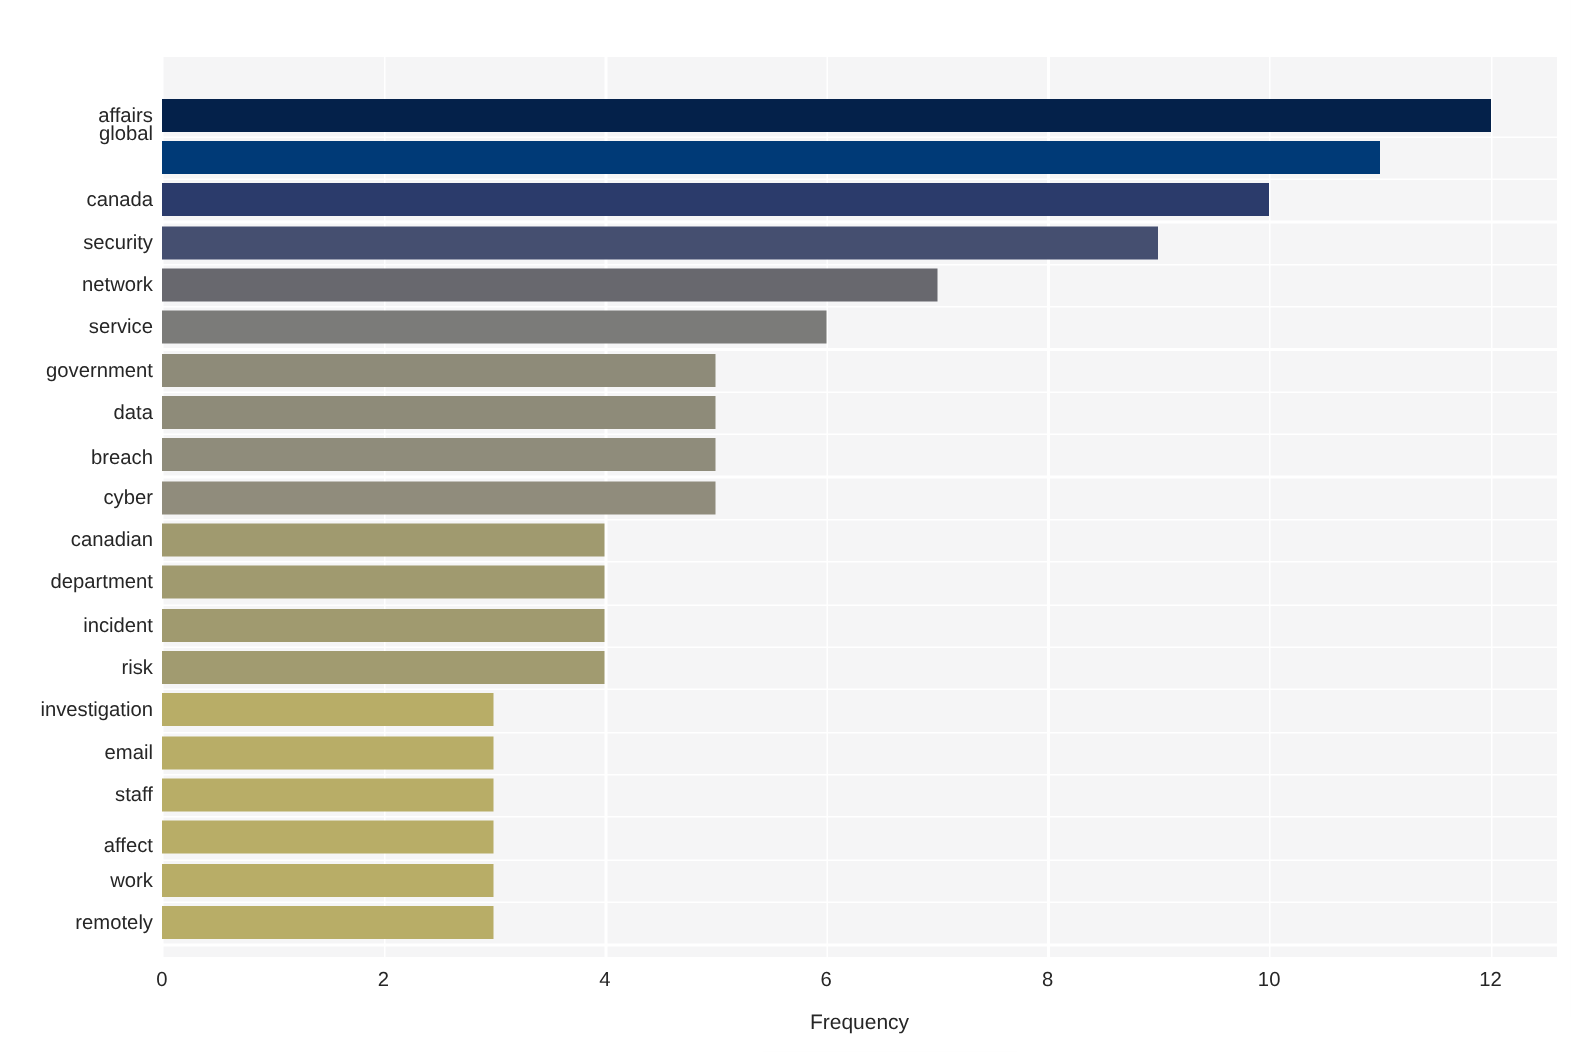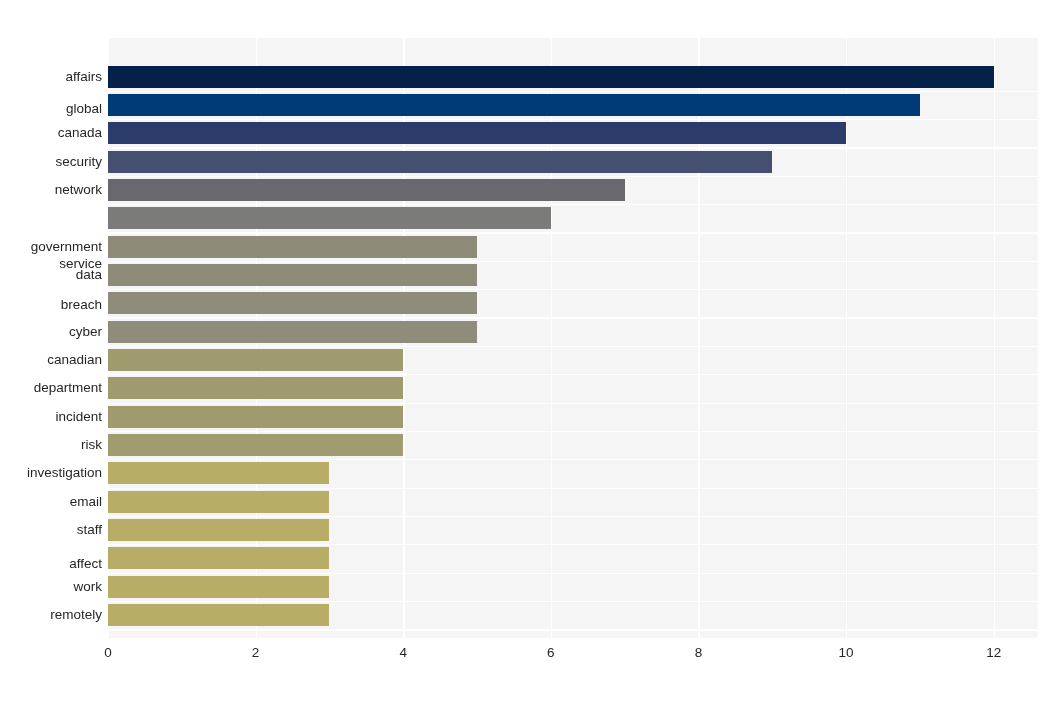--- a/index.html
+++ b/index.html
@@ -176,25 +176,25 @@
         <div class="bar" title="email: 3" style="left: 0px; top: 452.75px; width: 221.429px; height: 22px; background: rgb(184, 173, 103);"></div>
         <div class="bar" title="staff: 3" style="left: 0px; top: 481.1px; width: 221.429px; height: 22px; background: rgb(184, 173, 103);"></div>
         <div class="bar" title="affect: 3" style="left: 0px; top: 509.45px; width: 221.429px; height: 22px; background: rgb(184, 173, 103);"></div>
         <div class="bar" title="work: 3" style="left: 0px; top: 537.8px; width: 221.429px; height: 22px; background: rgb(184, 173, 103);"></div>
         <div class="bar" title="remotely: 3" style="left: 0px; top: 566.15px; width: 221.429px; height: 22px; background: rgb(184, 173, 103);"></div>
       </div>
   </div>
 
   <div id="y-labels">
       <div class="ylabel" style="top: 30.5px;">affairs</div>
-      <div class="ylabel" style="top: 63px;">global</div>
+      <div class="ylabel" style="top: 43px;">global</div>
       <div class="ylabel" style="top: 87.2px;">canada</div>
       <div class="ylabel" style="top: 115.55px;">security</div>
       <div class="ylabel" style="top: 143.9px; padding-left: 47px;">network</div>
-      <div class="ylabel" style="top: 172.25px; margin-top: 46px;">service</div>
+      <div class="ylabel" style="top: 172.25px;">service</div>
       <div class="ylabel" style="top: 200.6px;">government</div>
       <div class="ylabel" style="top: 228.95px;">data</div>
       <div class="ylabel" style="top: 259px;">breach</div>
       <div class="ylabel" style="top: 285.65px;">cyber</div>
       <div class="ylabel" style="top: 314px;">canadian</div>
       <div class="ylabel" style="top: 342.35px;">department</div>
       <div class="ylabel" style="top: 370.7px;">incident</div>
       <div class="ylabel" style="top: 399.05px; margin-left: 16px;">risk</div>
       <div class="ylabel" style="top: 427.4px;">investigation</div>
       <div class="ylabel" style="top: 455.75px;">email</div>
@@ -207,14 +207,15 @@
   <div id="x-labels">
       <div class="xlabel" style="left: 108px;">0</div>
       <div class="xlabel" style="left: 255.619px;">2</div>
       <div class="xlabel" style="left: 403.238px;">4</div>
       <div class="xlabel" style="left: 550.857px;">6</div>
       <div class="xlabel" style="left: 698.476px;">8</div>
       <div class="xlabel" style="left: 846.095px;">10</div>
       <div class="xlabel" style="left: 993.714px;">12</div>
     </div>
 
+  <div id="x-axis-title">Frequency</div>
 
 </div>
 
 </body></html>

